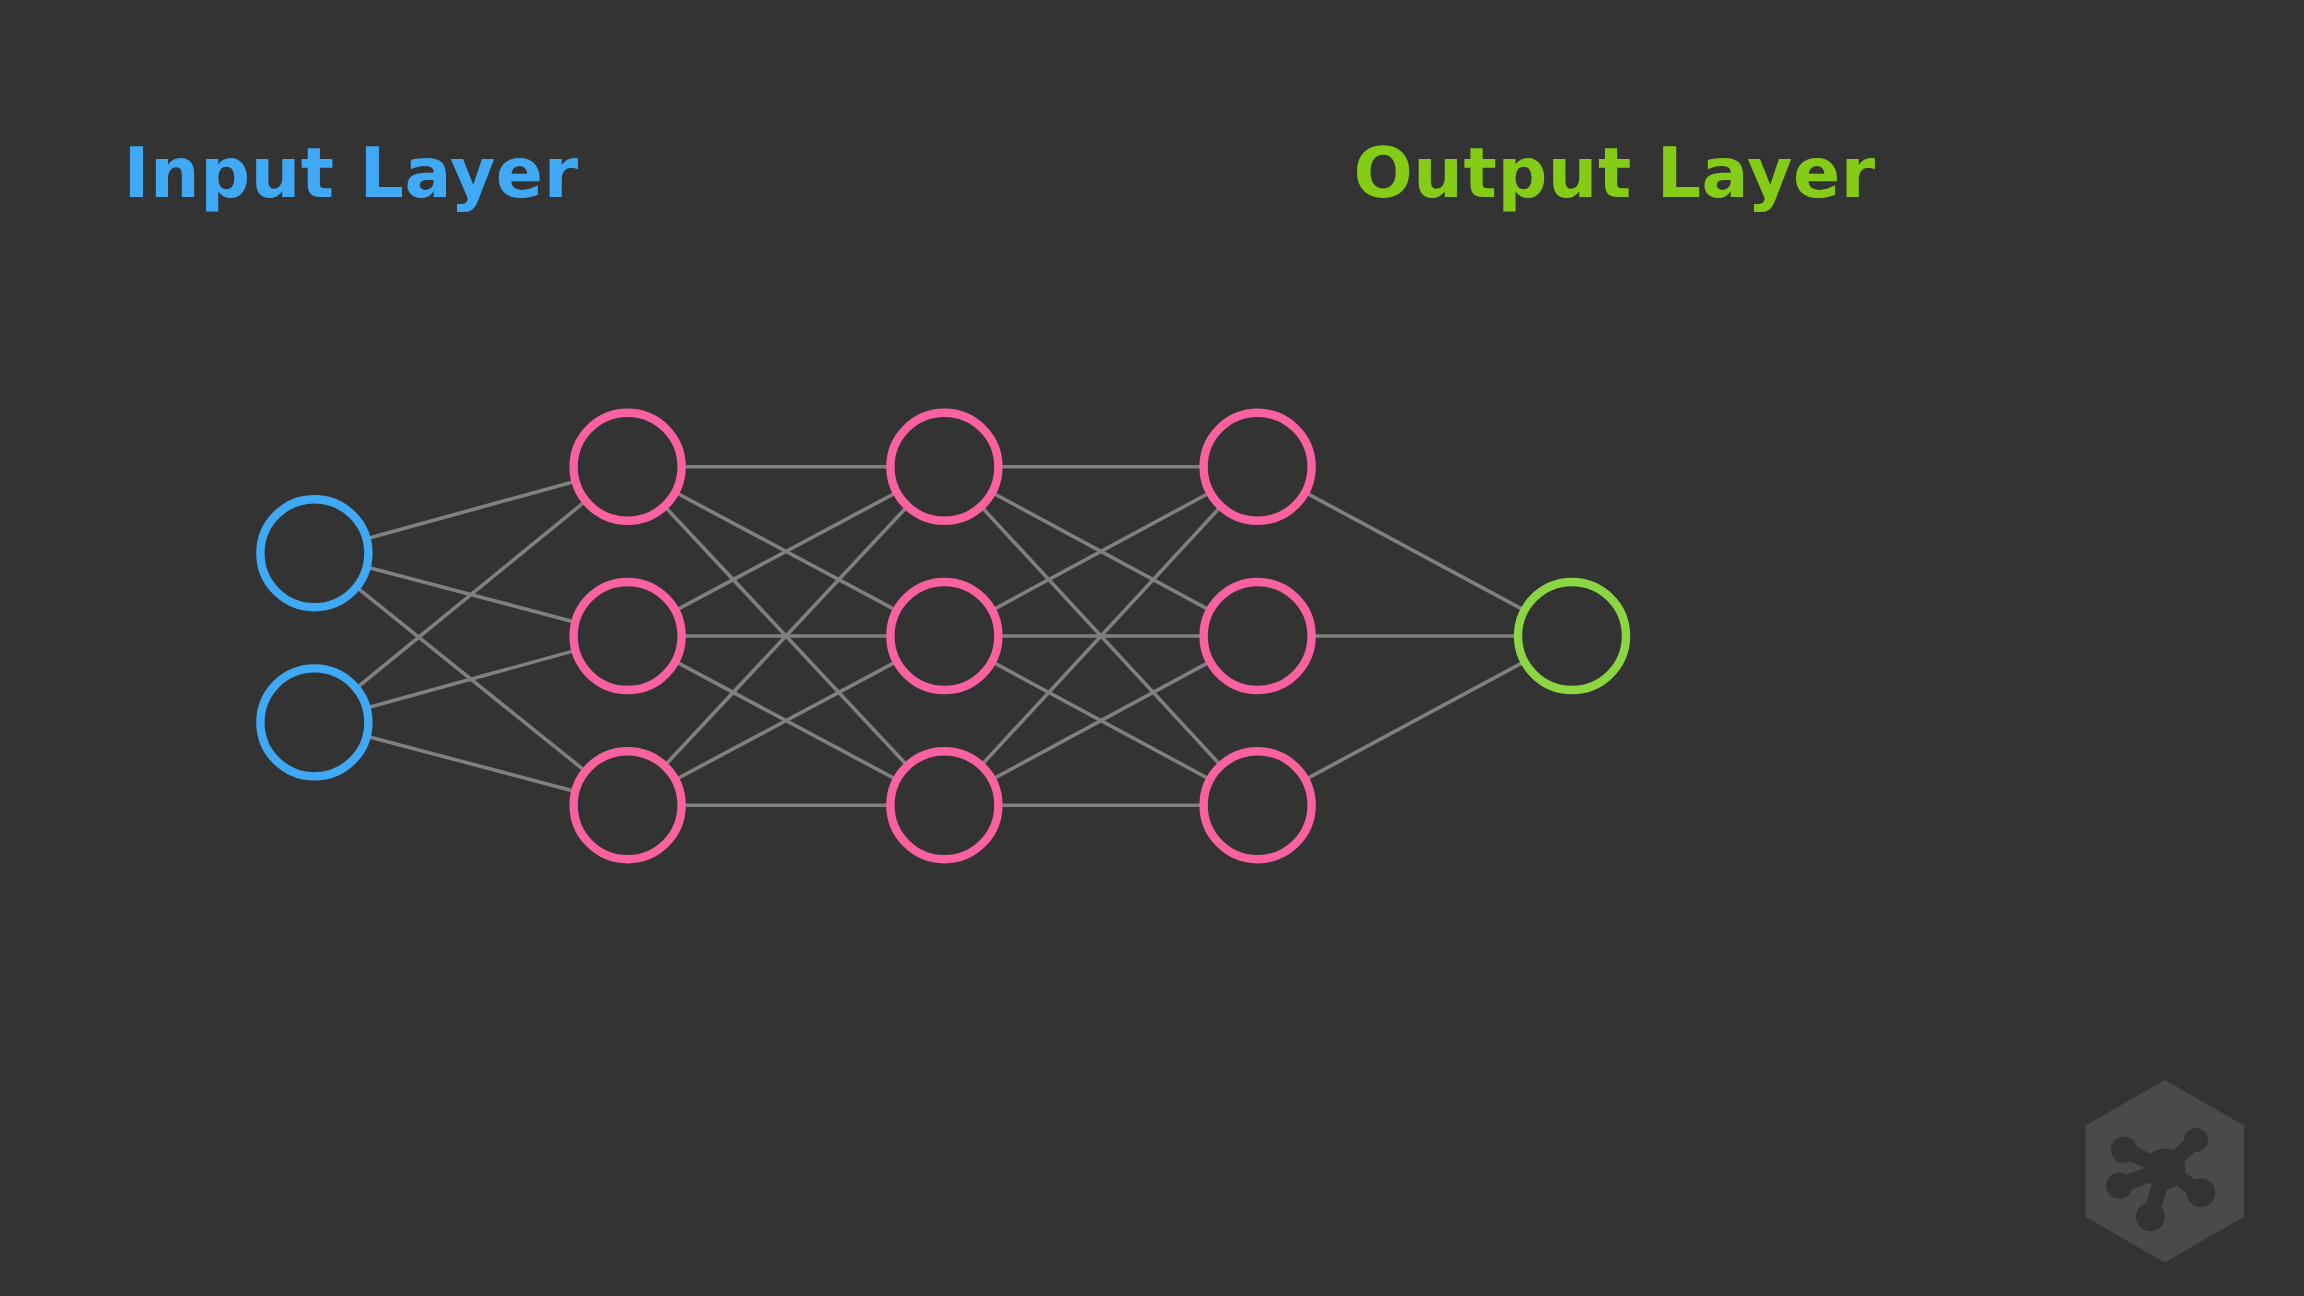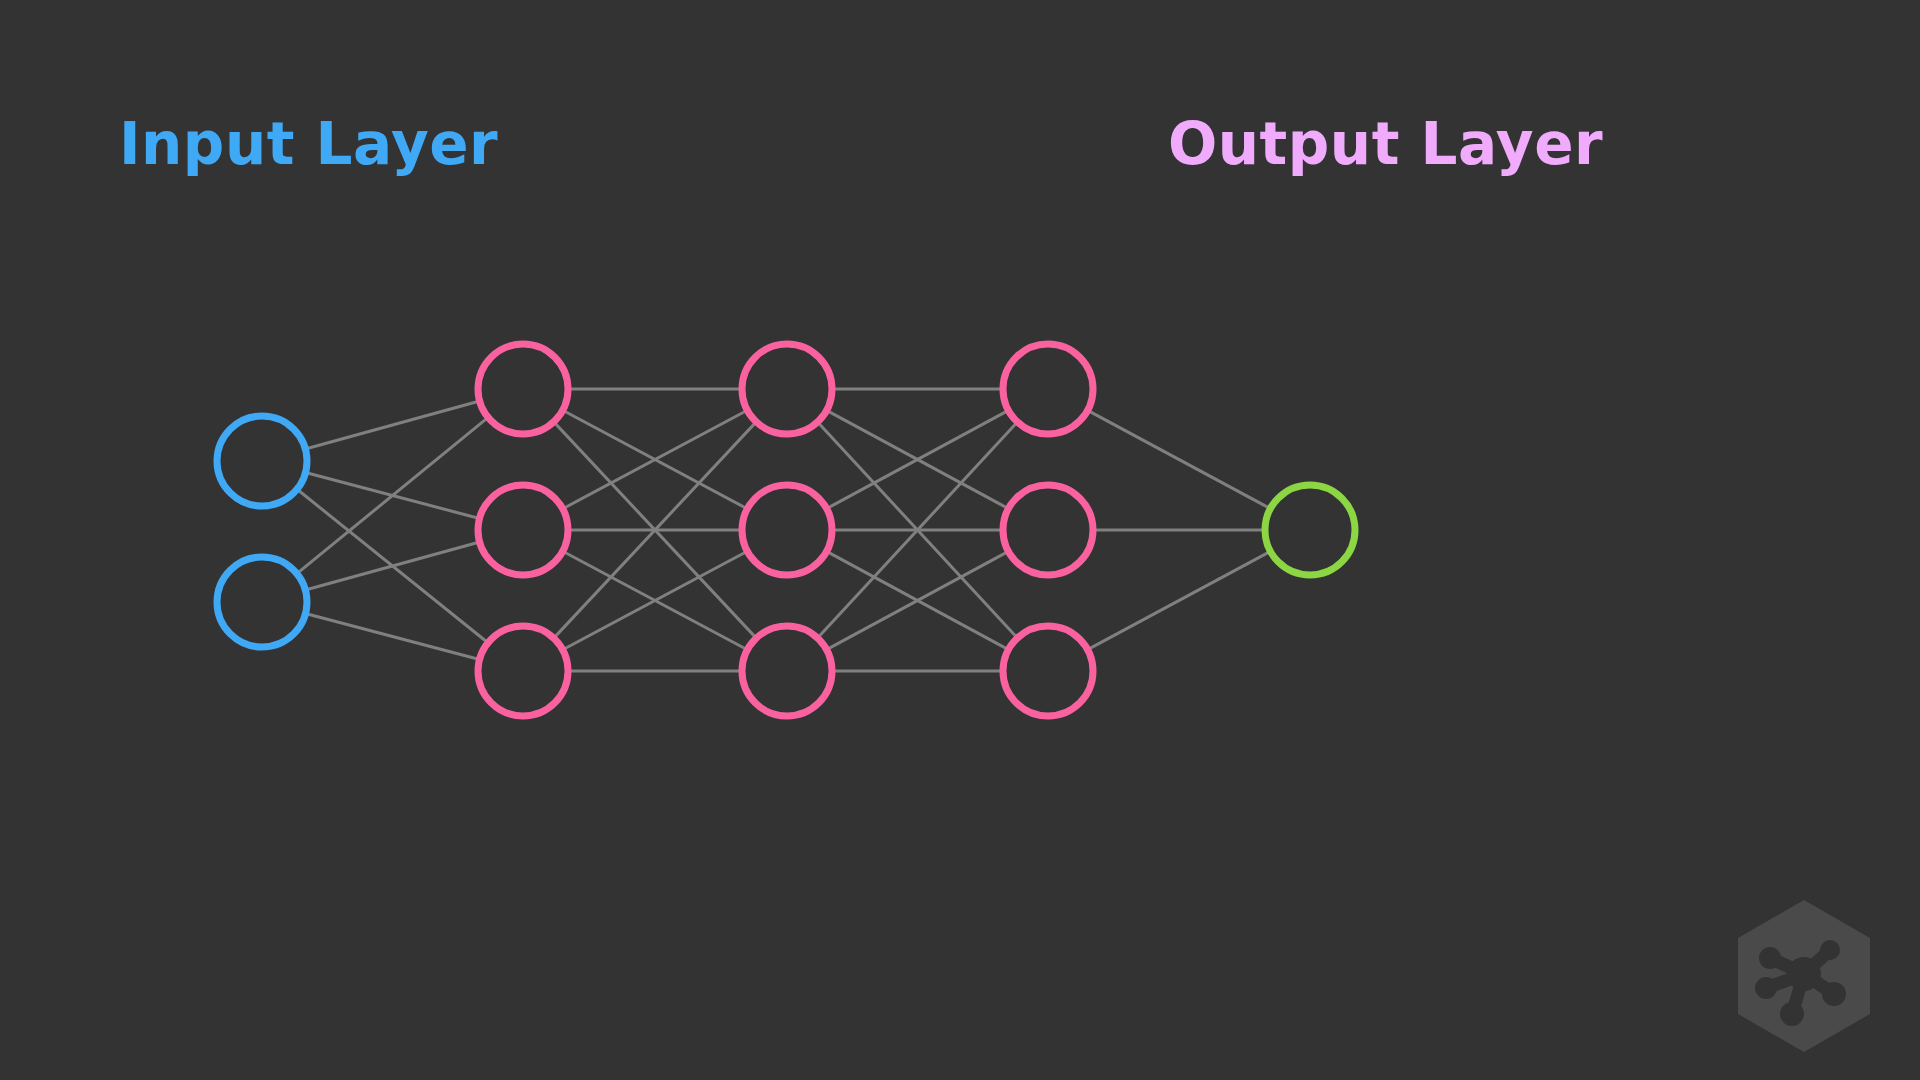--- a/index.html
+++ b/index.html
@@ -28,21 +28,21 @@
     pointer-events: none;
   }
   .layer-label {
     position: absolute;
     font-size: 58px;
     font-weight: bold;
     letter-spacing: 0.5px;
     white-space: nowrap;
     line-height: 1;
   }
-  #label-input  { left: 103px;  top: 115px; margin-left: 16px; }
+  #label-input  { left: 103px;  top: 115px; }
   #label-hidden { left: 562px;  top: 115px; }
   #label-output { left: 1128px; top: 115px; }
 
   #net-svg {
     position: absolute;
     top: 0; left: 0;
   }
   .edge {
     stroke: #808080;
     stroke-width: 3;
@@ -62,21 +62,21 @@
     pointer-events: none;
   }
 </style>
 </head>
 <body style="background: rgb(51, 51, 51);">
 
 <div id="stage">
 
   <div class="layer-labels">
     <div class="layer-label" id="label-input" style="color: rgb(63, 169, 245); left: 103px; top: 115px;">Input Layer</div>
-    <div class="layer-label" id="label-output" style="color: #f0abfc; left: 1168px; top: 115px;">Output Layer</div>
+    <div class="layer-label" id="label-output" style="color: #84cc16; left: 1128px; top: 115px;">Output Layer</div>
   </div>
 
   <svg id="net-svg" width="1920" height="1080">
     <g id="edges">
         <line x1="305.3796678192733" y1="449.0331950843384" x2="479.6203321807267" y2="400.9668049156616" class="edge" stroke="#808080" stroke-width="3"></line>
         <line x1="305.5053713650881" y1="472.50142001605775" x2="479.4946286349119" y2="518.4985799839422" class="edge" stroke="#808080" stroke-width="3"></line>
         <line x1="297.0603263201379" y1="489.2094579587316" x2="487.9396736798621" y2="642.7905420412684" class="edge" stroke="#808080" stroke-width="3"></line>
         <line x1="296.8637599880956" y1="573.5479659867266" x2="488.1362400119044" y2="417.4520340132734" class="edge" stroke="#808080" stroke-width="3"></line>
         <line x1="305.3796678192733" y1="590.0331950843384" x2="479.6203321807267" y2="541.9668049156616" class="edge" stroke="#808080" stroke-width="3"></line>
         <line x1="305.5053713650881" y1="613.5014200160578" x2="479.4946286349119" y2="659.4985799839422" class="edge" stroke="#808080" stroke-width="3"></line>

